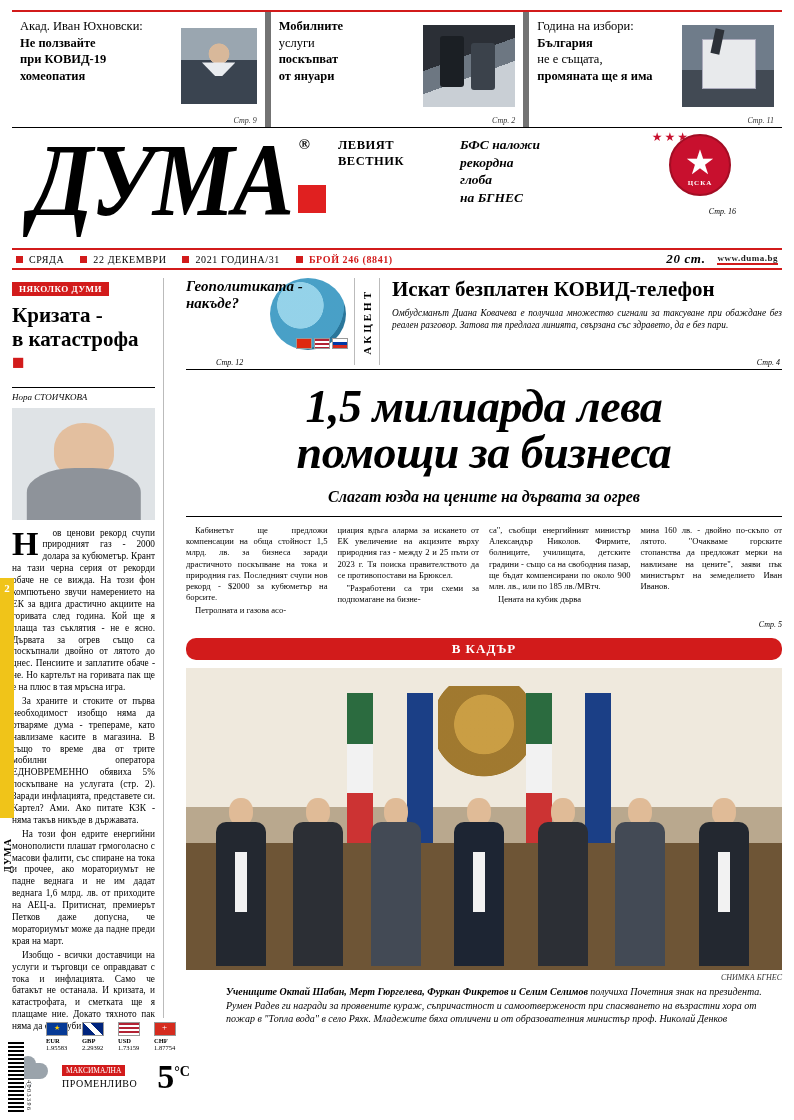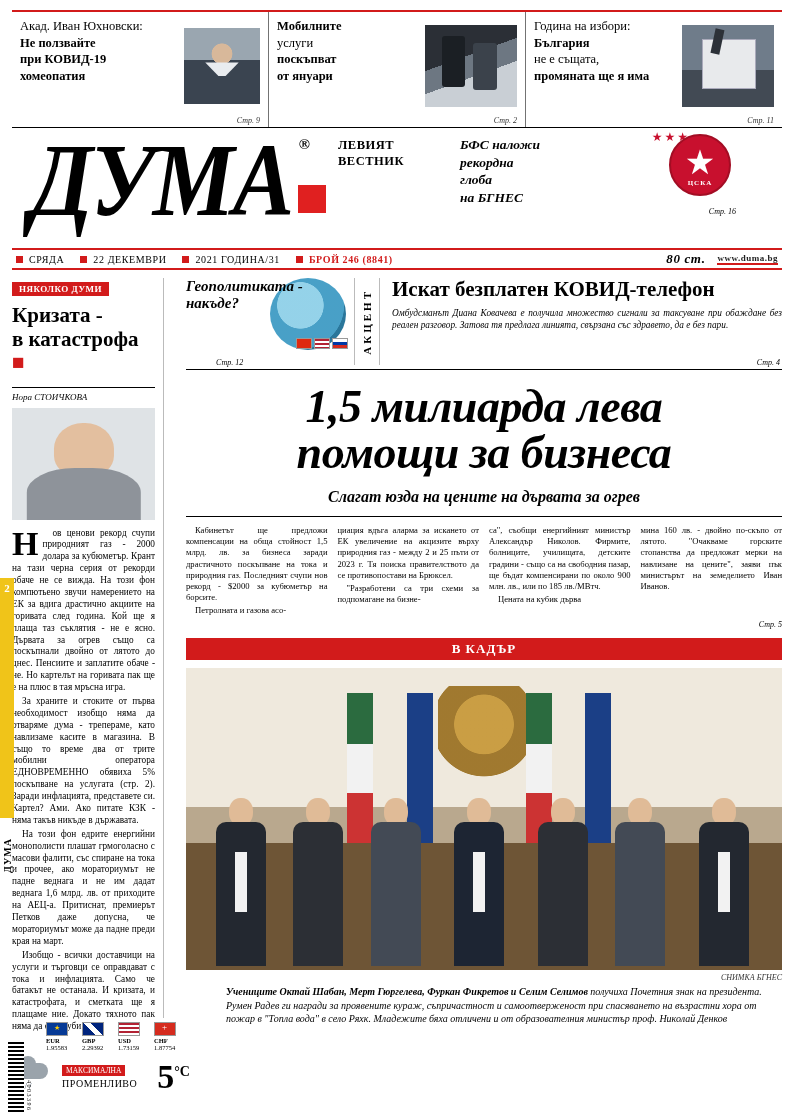--- a/index.html
+++ b/index.html
@@ -18,21 +18,21 @@
     display: flex;
     border-top: 2px solid #d21b1b;
     border-bottom: 1px solid #000;
     height: 118px;
   }
   .teaser {
     flex: 1;
     display: flex;
     position: relative;
     padding: 6px 8px 14px 8px;
-    border-right: 1px solid #737373;
+    border-right: 6px solid #737373;
   }
   .teaser:last-child { border-right: none; }
   .teaser-text {
     font-size: 12.5px;
     line-height: 1.32;
     font-family: "Liberation Serif", serif;
     flex: 1;
     padding-right: 4px;
   }
   .teaser-text .b { font-weight: bold; }
@@ -292,20 +292,21 @@
   .lede-cols .nb { text-indent: 0; }
   .lede-ref { position: absolute; right: 0; bottom: -12px; font-size: 8px; font-style: italic; }
 
   
   .kadar-bar {
     margin-top: 20px;
     background: #d21b1b; color: #fff;
     text-align: center;
     font-size: 13px; font-weight: bold; letter-spacing: 1px;
     padding: 3px 0;
+    border-radius: 10px;
   }
   .photo-main {
     margin-top: 8px;
     height: 302px;
     background: linear-gradient(#c6b8a3 0 56%, #8a6f4e 56% 100%);
     position: relative; overflow: hidden;
   }
   .hall-bg {
     position: absolute; inset: 0;
     background:
@@ -476,21 +477,21 @@
 
   <div class="datebar">
     <div class="sq"></div>
     <div class="item">СРЯДА</div>
     <div class="sq"></div>
     <div class="item">22 ДЕКЕМВРИ</div>
     <div class="sq"></div>
     <div class="item">2021 ГОДИНА/31</div>
     <div class="sq"></div>
     <div class="item red">БРОЙ 246 (8841)</div>
-    <div class="price">80 ст.</div>
+    <div class="price">20 ст.</div>
     <div class="site">www.duma.bg</div>
   </div>
 
   <div class="body-grid">
 
     <div class="col-left">
       <div class="kicker-tag">НЯКОЛКО ДУМИ</div>
       <div class="left-head">
         <div>Кризата  -</div>
         <div>в катастрофа</div>

